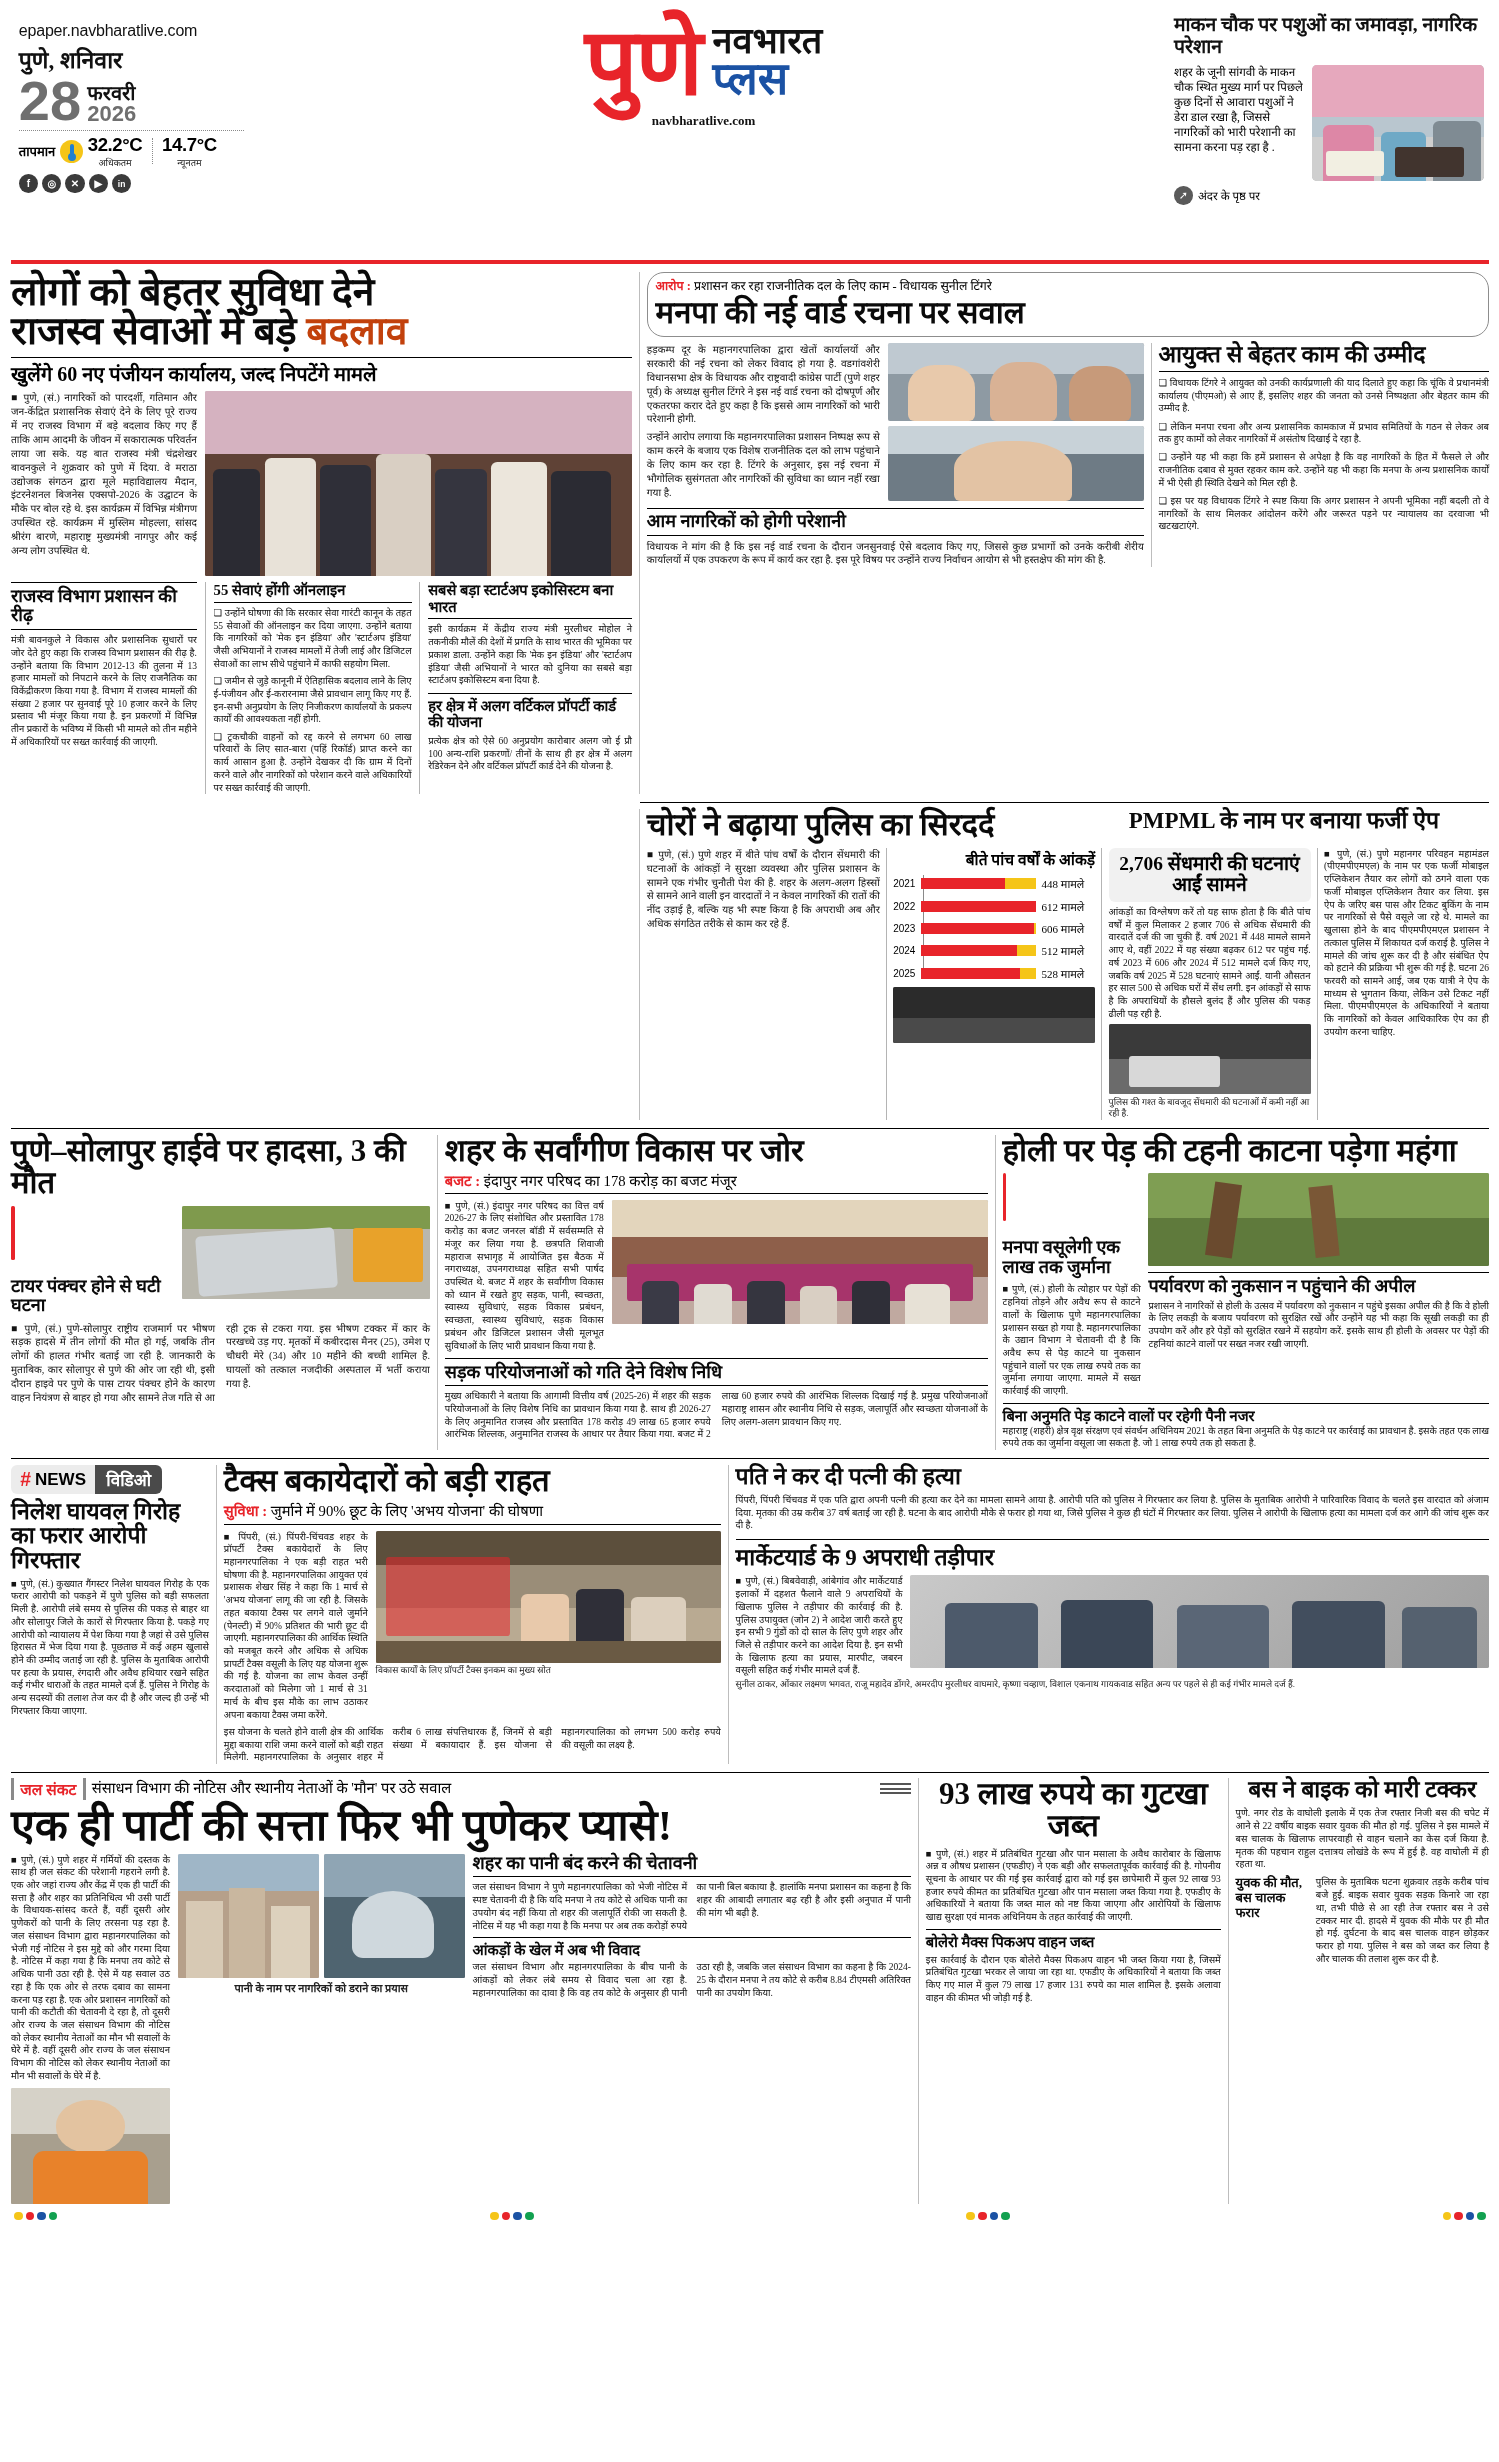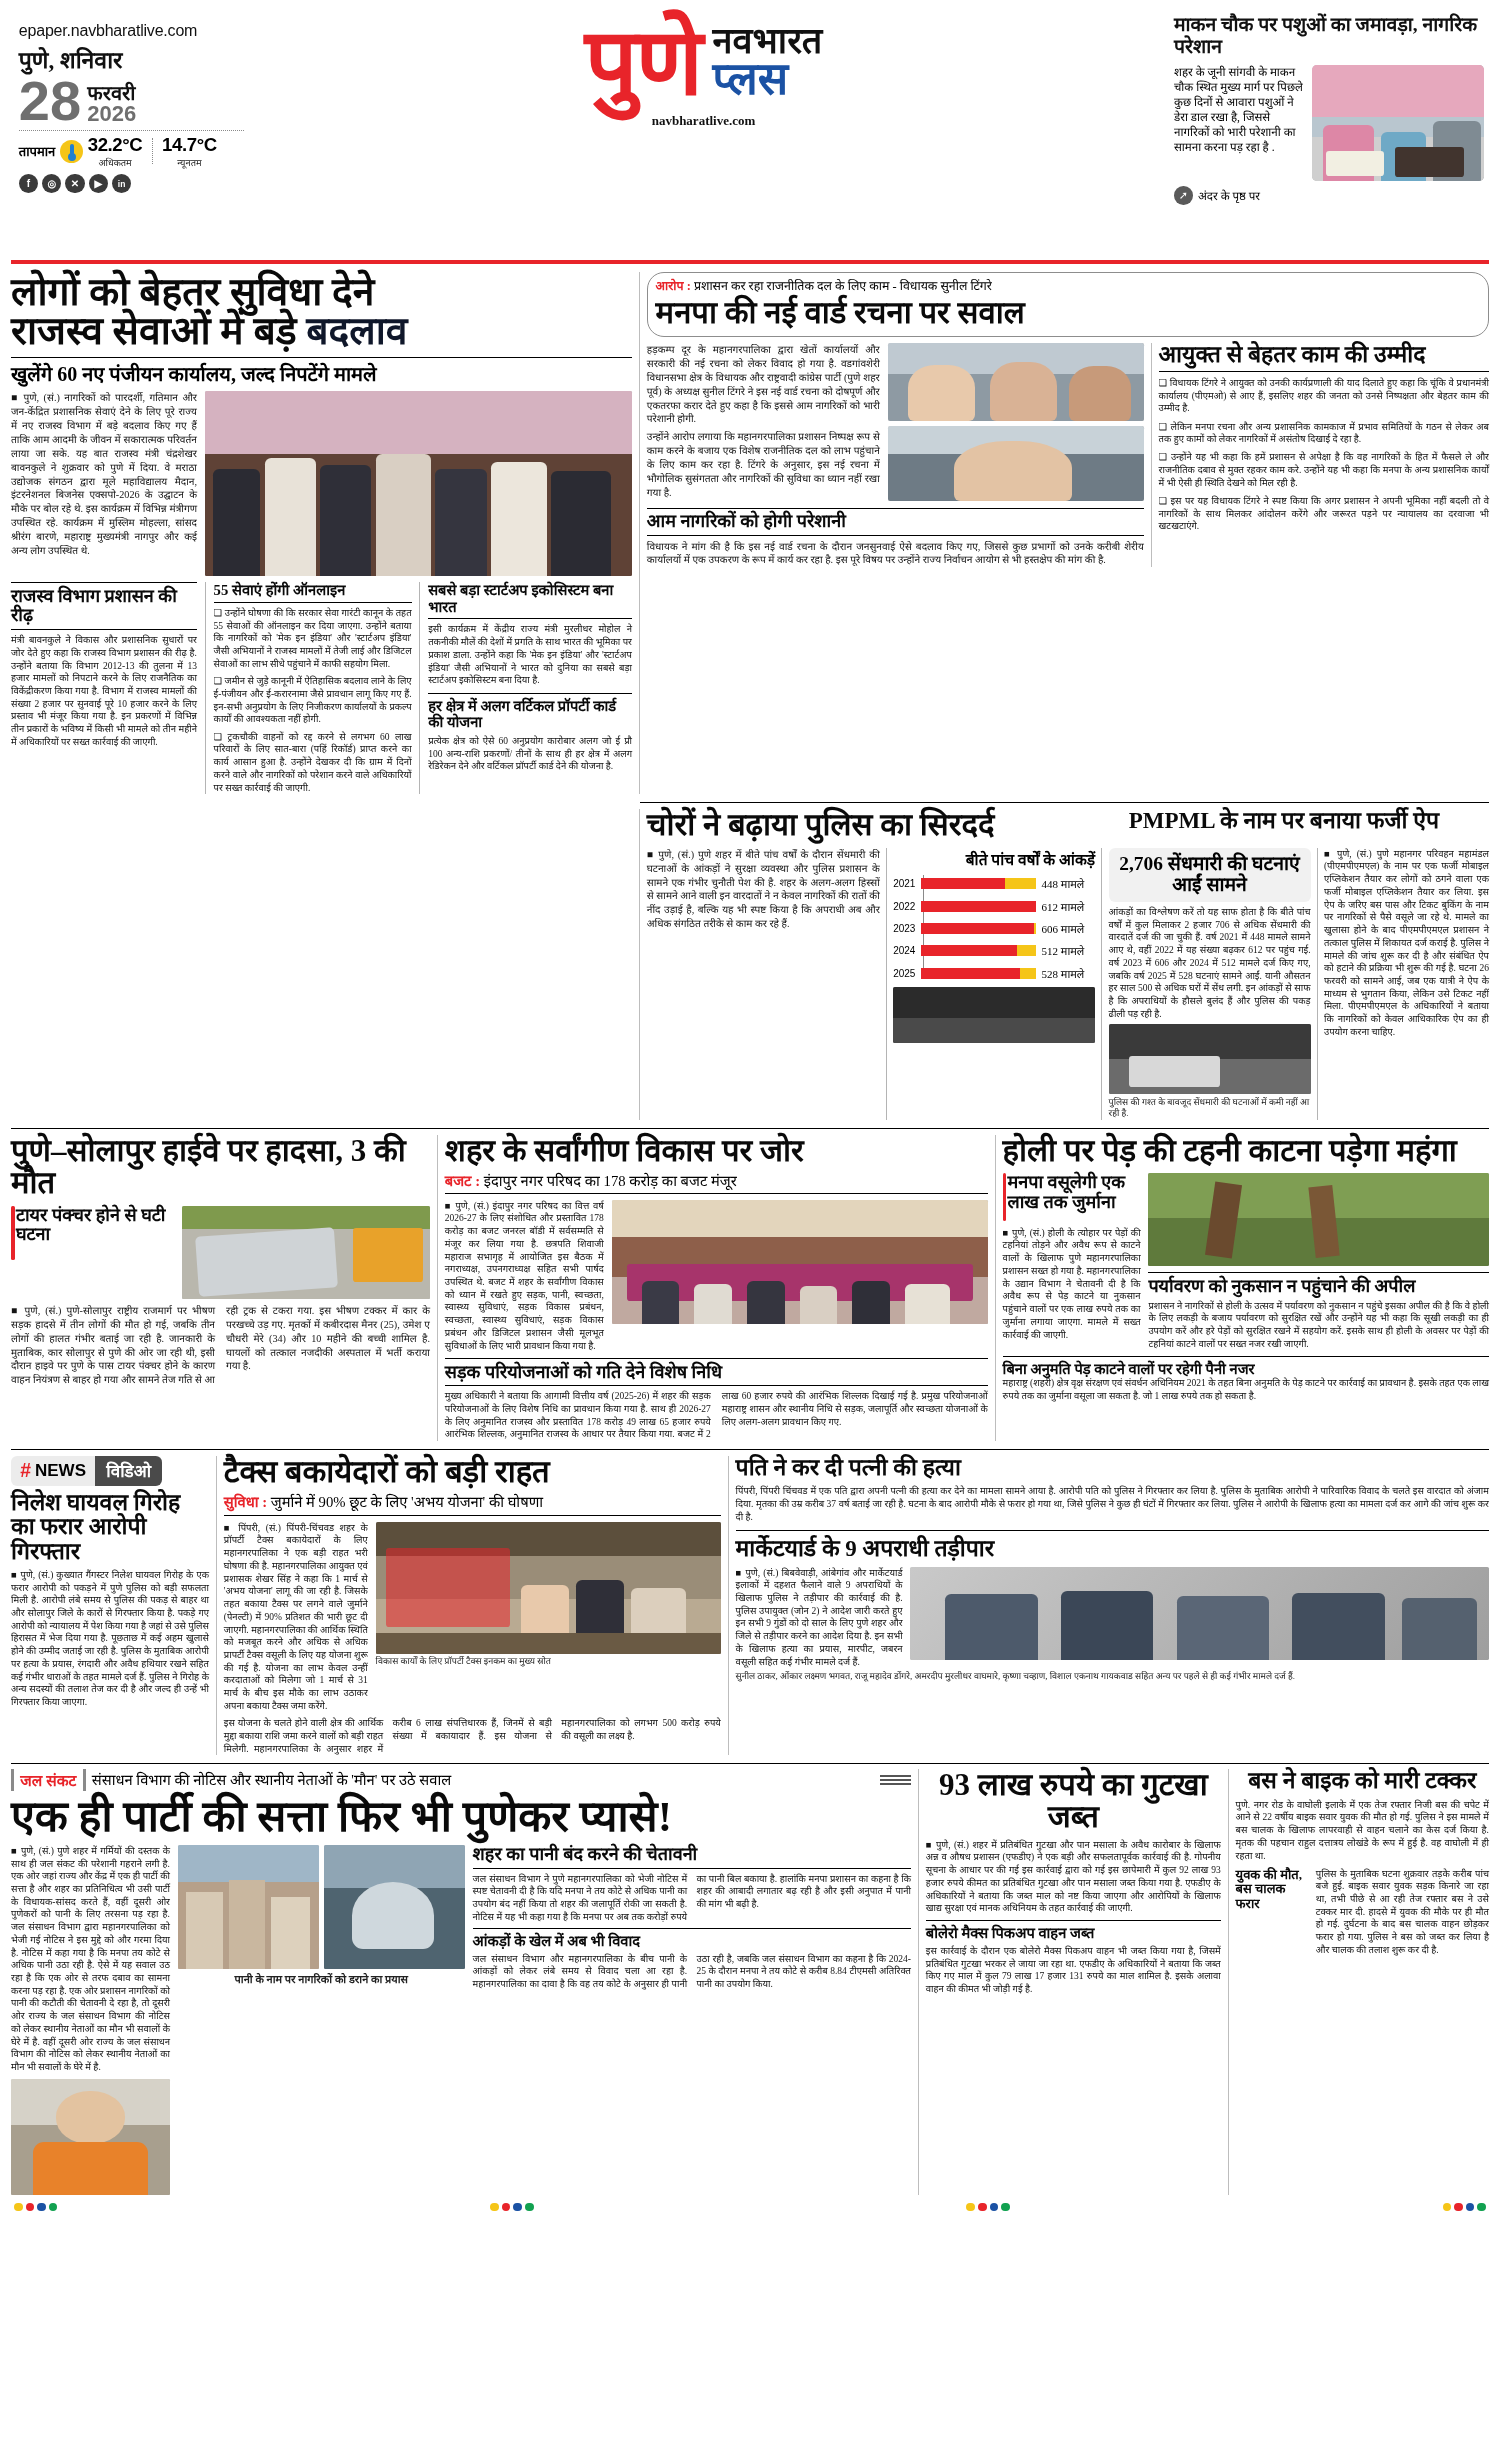--- a/index.html
+++ b/index.html
@@ -4,21 +4,21 @@
 <style>
   * { box-sizing: border-box; margin: 0; padding: 0; }
   html, body {
     width: 1500px;
     background: #ffffff;
     font-family: "Liberation Sans", sans-serif;
   }
   body { width: 1500px; height: 2462px; overflow: hidden; position: relative; }
 
   .page { width: 1500px; height: 2462px; position: relative; padding: 0 11px; }
-  .red { color: #0f172a; }
+  .red { color: #c2410c; }
   .rule-h { border-top: 1.6px solid #000; }
   .vline { border-left: 0.8px solid #b4b4b4; }
 
   
   .masthead { display: flex; align-items: flex-start; height: 260px; position: relative; }
   .mh-left { width: 233px; padding-top: 22px; padding-left: 7.8px; }
   .site-url { font-size: 16px; color: #111; letter-spacing: -0.2px; }
   .city-day { font-family: "Liberation Serif", serif; font-weight: bold; font-size: 23px; margin-top: 3.1px; color: #111; }
   .date-row { display: flex; align-items: flex-end; gap: 6.2px; margin-top: 1.6px; }
   .date-big { font-size: 56px; font-weight: bold; color: #6f6f6f; line-height: .86; font-family: "Liberation Sans", sans-serif; }
@@ -72,21 +72,21 @@
   .hl-xs { font-family: "Liberation Serif", serif; font-weight: bold; font-size: 14.7px; line-height: 1.12; color: #0a0a0a; }
   .sub-hl { font-family:"Liberation Serif",serif; font-weight:bold; font-size: 20px; line-height:1.1; }
   .body-t { font-family:"Liberation Serif",serif; font-size: 10.2px; line-height: 1.36; text-align: justify; color:#141414; }
   .body-s { font-family:"Liberation Serif",serif; font-size: 9.5px; line-height: 1.34; text-align: justify; color:#141414; }
   .bull { font-weight:normal; }
 
   .boxed { border: 0.8px solid #8d8d8d; border-radius: 17px; padding: 7.8px; }
   .grayboxed { background:#f1f1f1; border-radius: 6.2px; padding: 7.8px; }
 
   .redbar { width:3.9px; background:#e8242a; flex:0 0 auto; border-radius:1.6px; }
-  .leftbar-wrap { display:flex; gap:1px; align-items:stretch; }
+  .leftbar-wrap { display:flex; gap:17px; align-items:stretch;flex-direction:column; }
 
   .ph { background: linear-gradient(135deg,#c9c9c9,#9e9e9e); position: relative; overflow:hidden; }
   .cap { font-family:"Liberation Serif",serif; font-size: 9px; line-height:1.3; color:#222; margin-top:2.3px; }
 
   
   .pill { display:inline-flex; align-items:center; }
   .pill .lbl { font-family:"Liberation Serif",serif; font-weight:bold; font-size:15.5px; color:#e8242a; padding: 0 6.2px; }
   .pill .bar { width:3.1px; background:#8a8a8a; align-self:stretch; }
 
   

